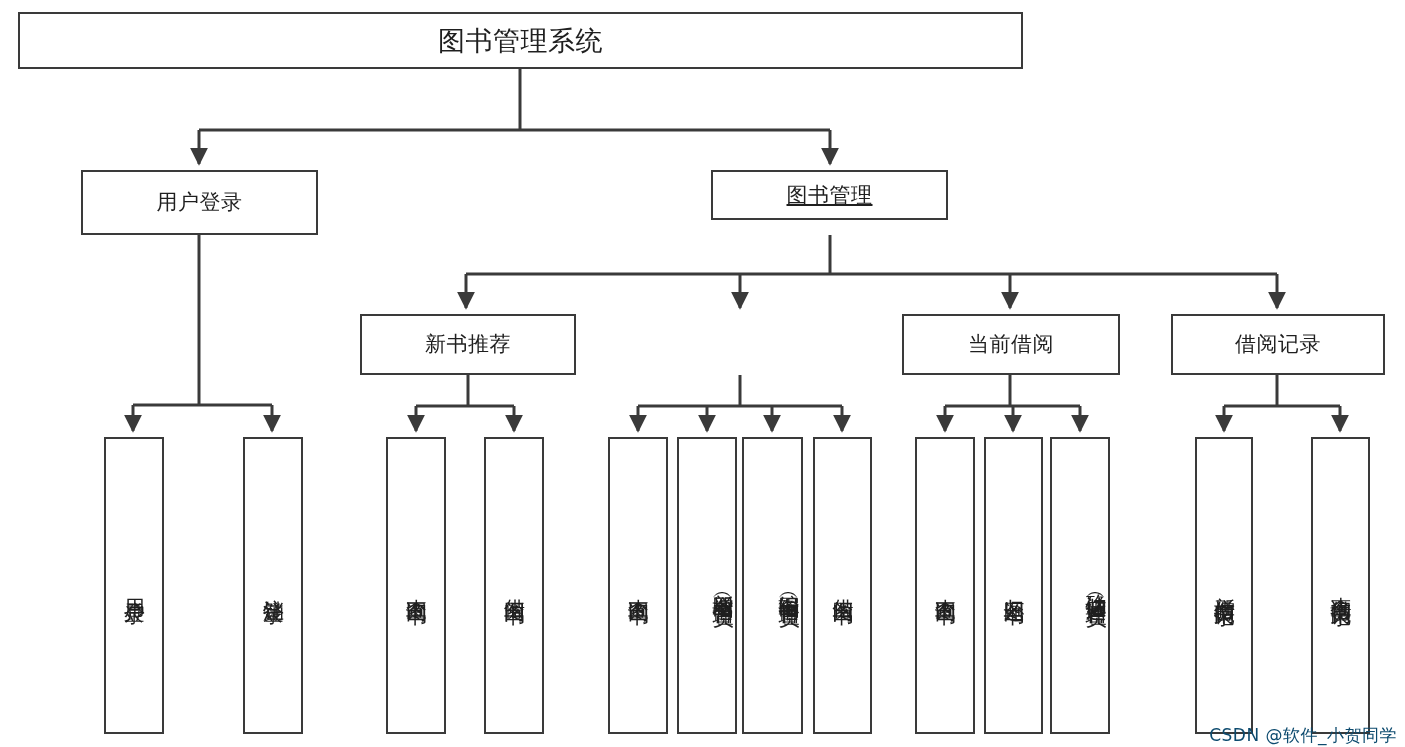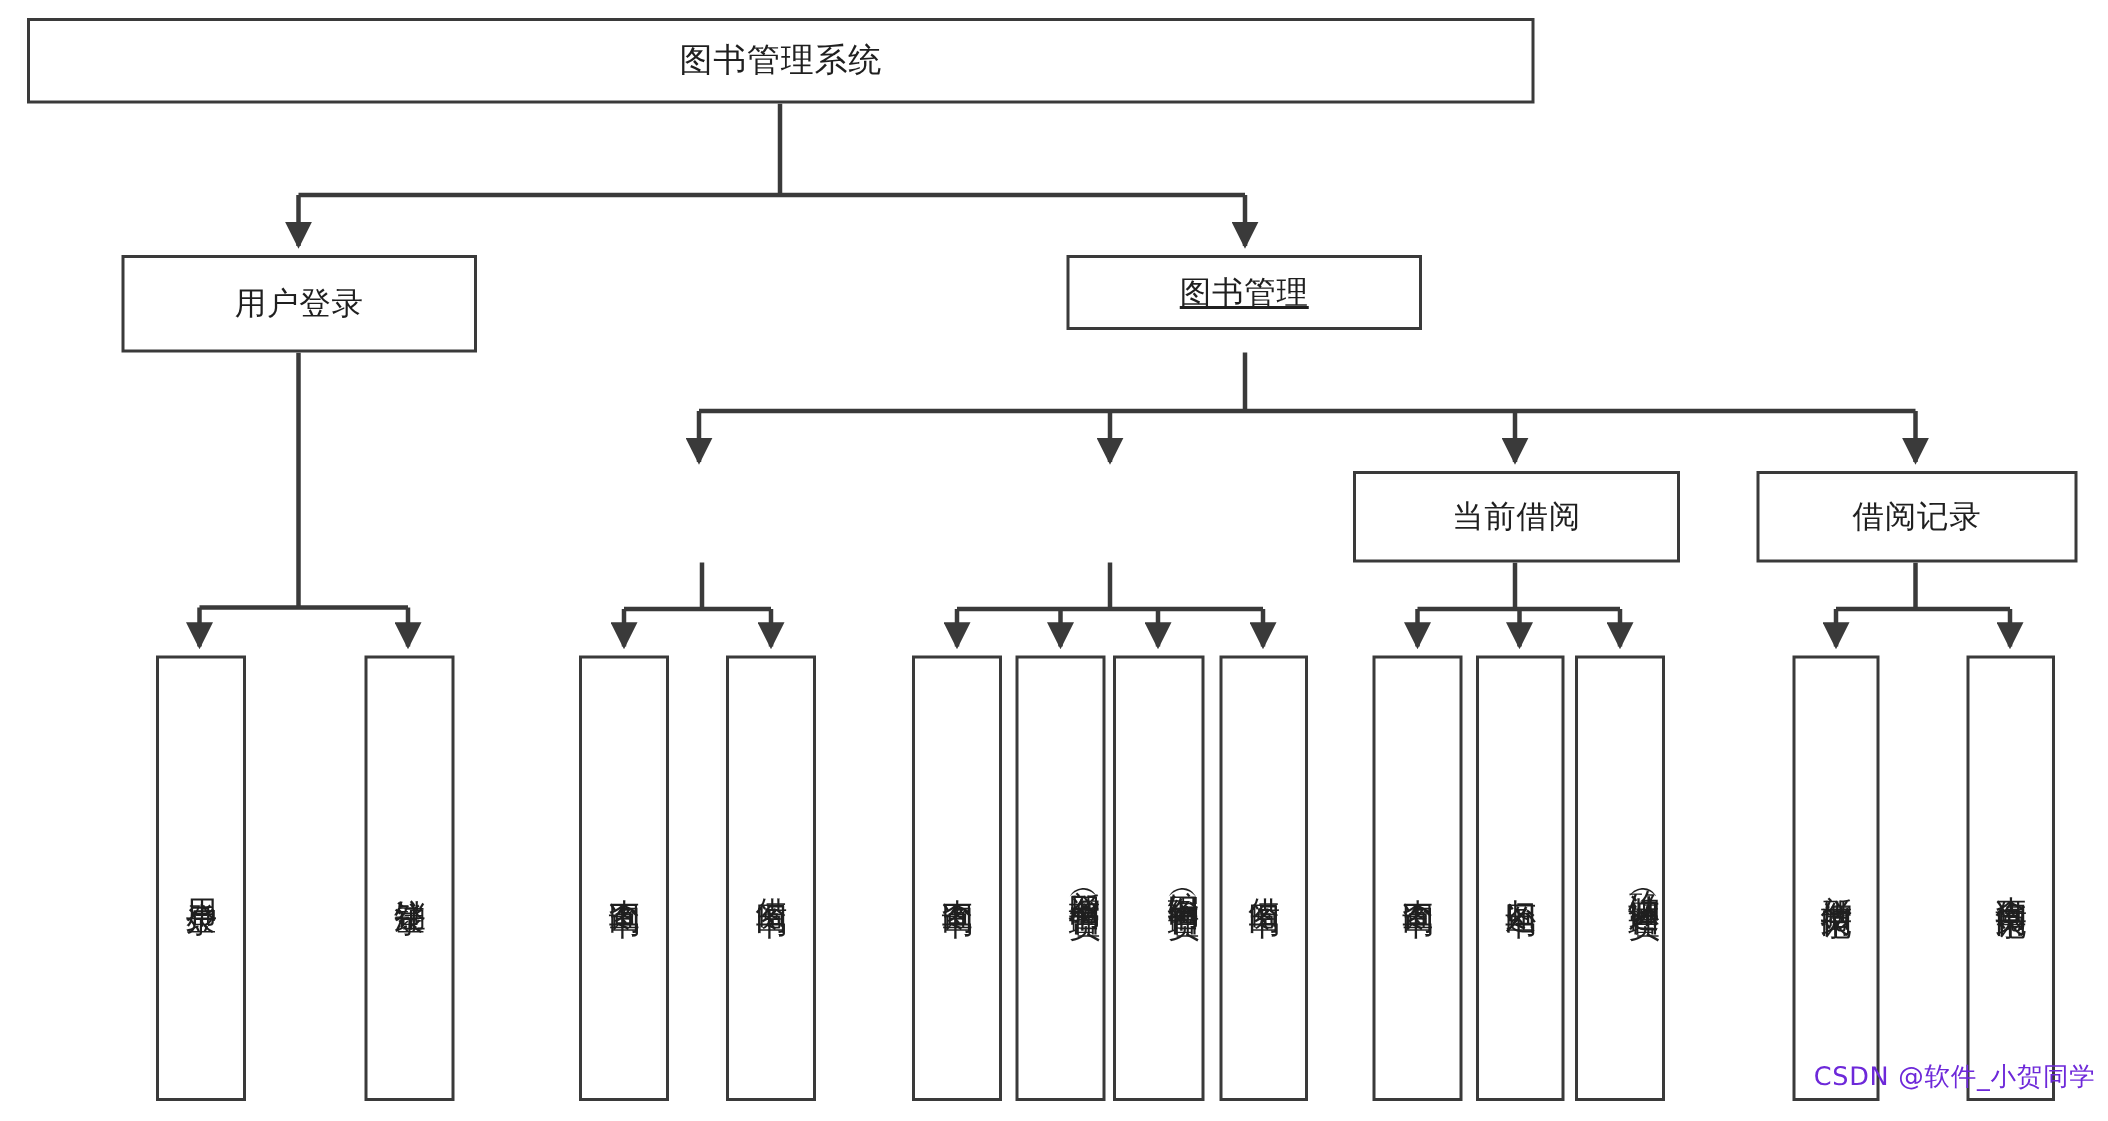--- a/index.html
+++ b/index.html
@@ -36,21 +36,21 @@
     justify-content: center;
     color: #1f1f1f;
     line-height: 1.18;
     text-align: center;
   }
   .node.h {
     font-size: 21px;
     letter-spacing: 0.5px;
   }
   .node.root {
-    font-size: 22px;
+    font-size: 27px;
   }
   .node.v {
     writing-mode: vertical-rl;
     text-orientation: upright;
     font-size: 21px;
     letter-spacing: 2px;
     padding-top: 6px;
     padding-bottom: 6px;
   }
   .node.v.topalign {
@@ -59,23 +59,23 @@
   }
   .vtext {
     writing-mode: vertical-rl;
     text-orientation: upright;
     display: block;
     white-space: nowrap;
   }
   #watermark {
     position: absolute;
     right: 8px;
-    bottom: 18px;
+    bottom: 0;
     font-size: 17px;
-    color: #6d28d9;
+    color: #0c4a6e;
     letter-spacing: 0.5px;
     white-space: nowrap;
     font-family: "DejaVu Sans", "Liberation Sans", sans-serif;
     text-align: right;
   }
 </style>
 </head>
 <body>
 
 <div id="canvas">
@@ -128,20 +128,21 @@
       <path d="M 1224 406 L 1224 431" marker-end="url(#arr)"></path>
       <path d="M 1340 406 L 1340 431" marker-end="url(#arr)"></path>
     </g>
   </svg>
 
   <div class="node h root" style="left:18px; top:12px; width:1005px; height:57px;">图书管理系统</div>
 
   <div class="node h" style="left:81px; top:170px; width:237px; height:65px;">用户登录</div>
   <div class="node h" style="left:711px; top:170px; width:237px; height:50px;text-decoration:underline;">图书管理</div>
 
+  <div class="node h" style="left:360px; top:314px; width:216px; height:61px;">新书推荐</div>
   <div class="node h" style="left:1171px; top:314px; width:214px; height:61px;">借阅记录</div>
   <div class="node h" style="left:902px; top:314px; width:218px; height:61px;">当前借阅</div>
 
   <div class="node v" style="left:104px; top:437px; width:60px; height:297px;">
     <span class="vtext">用户登录</span>
   </div>
   <div class="node v" style="left:243px; top:437px; width:60px; height:297px;">
     <span class="vtext">注销登录</span>
   </div>
 

